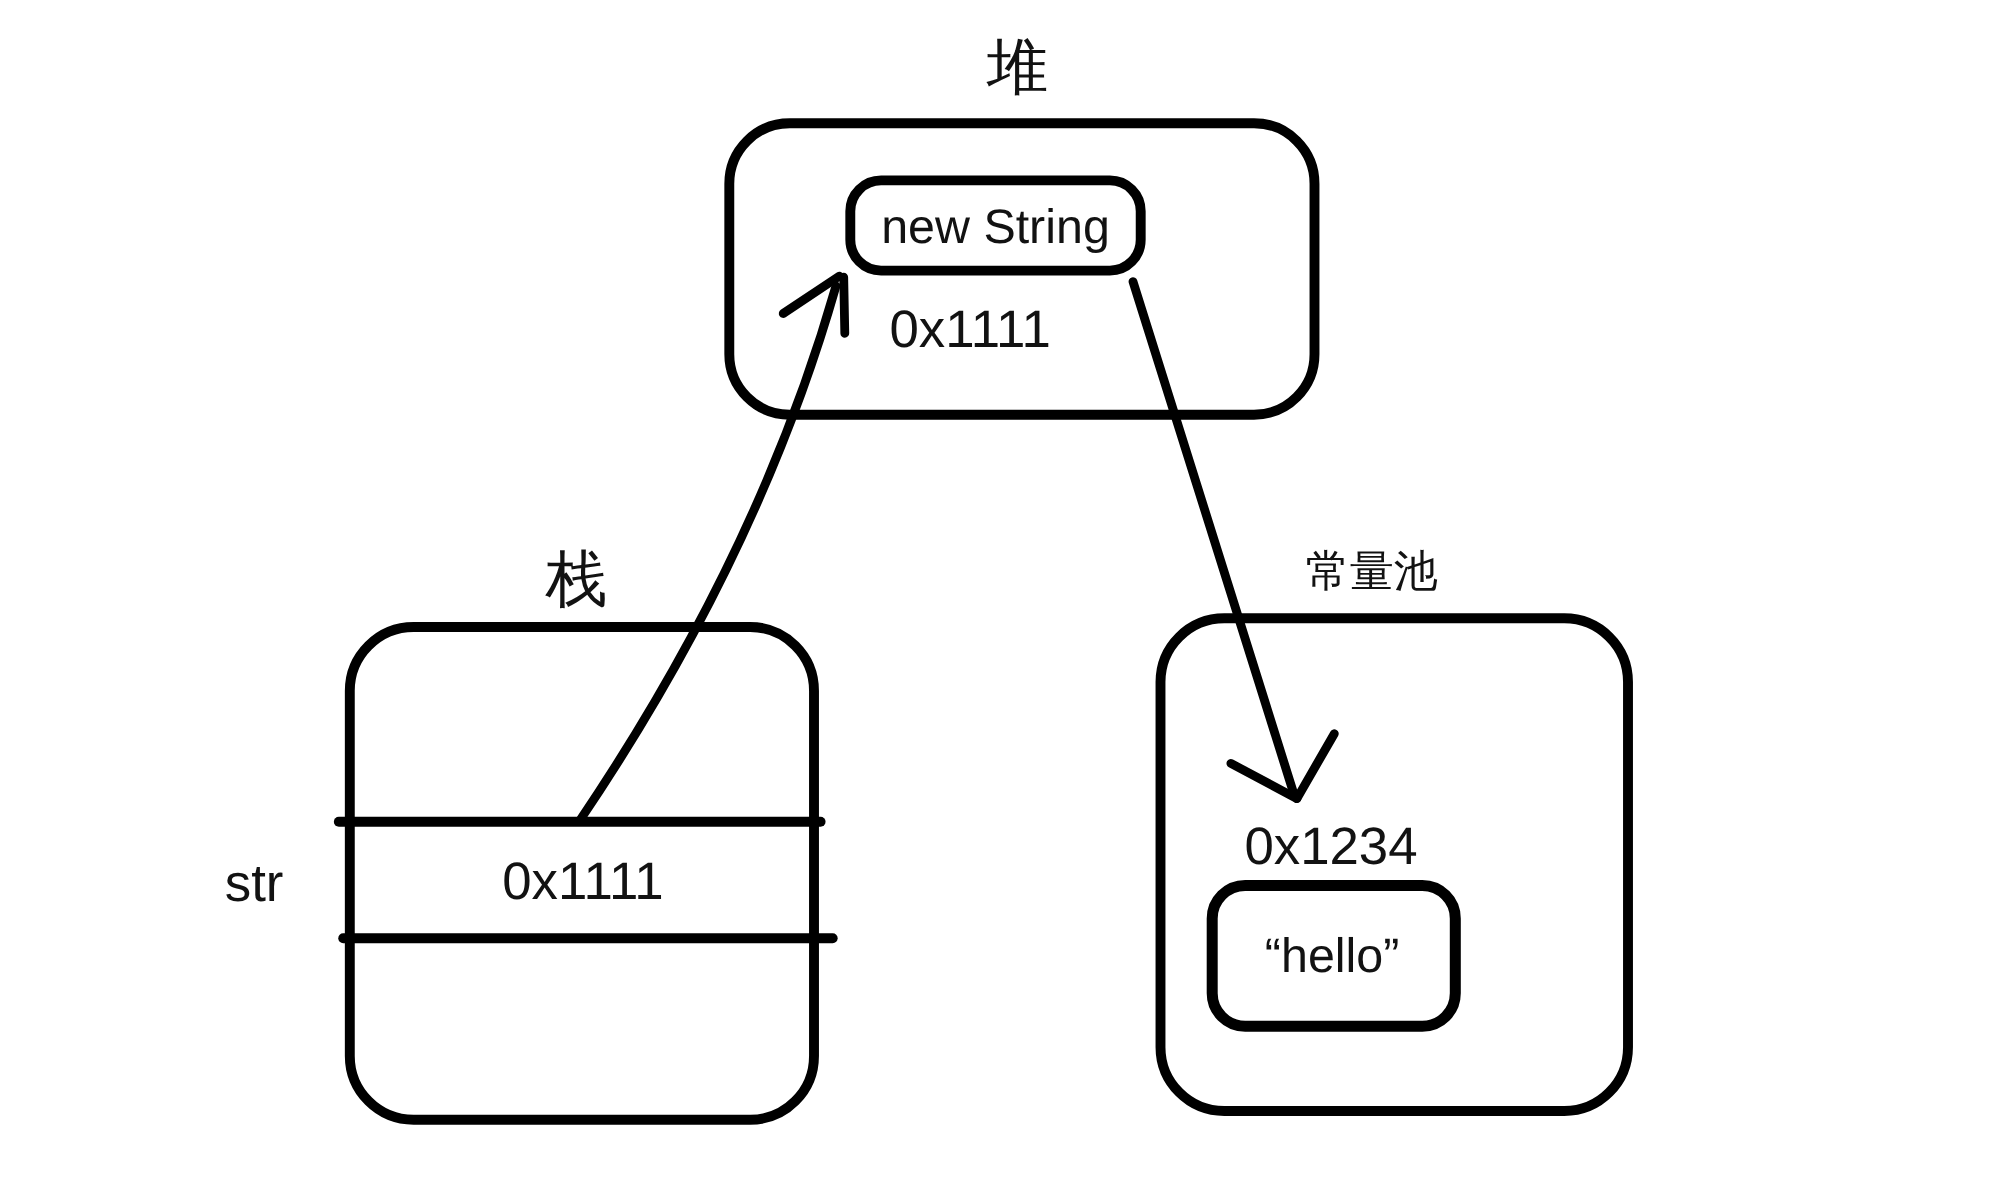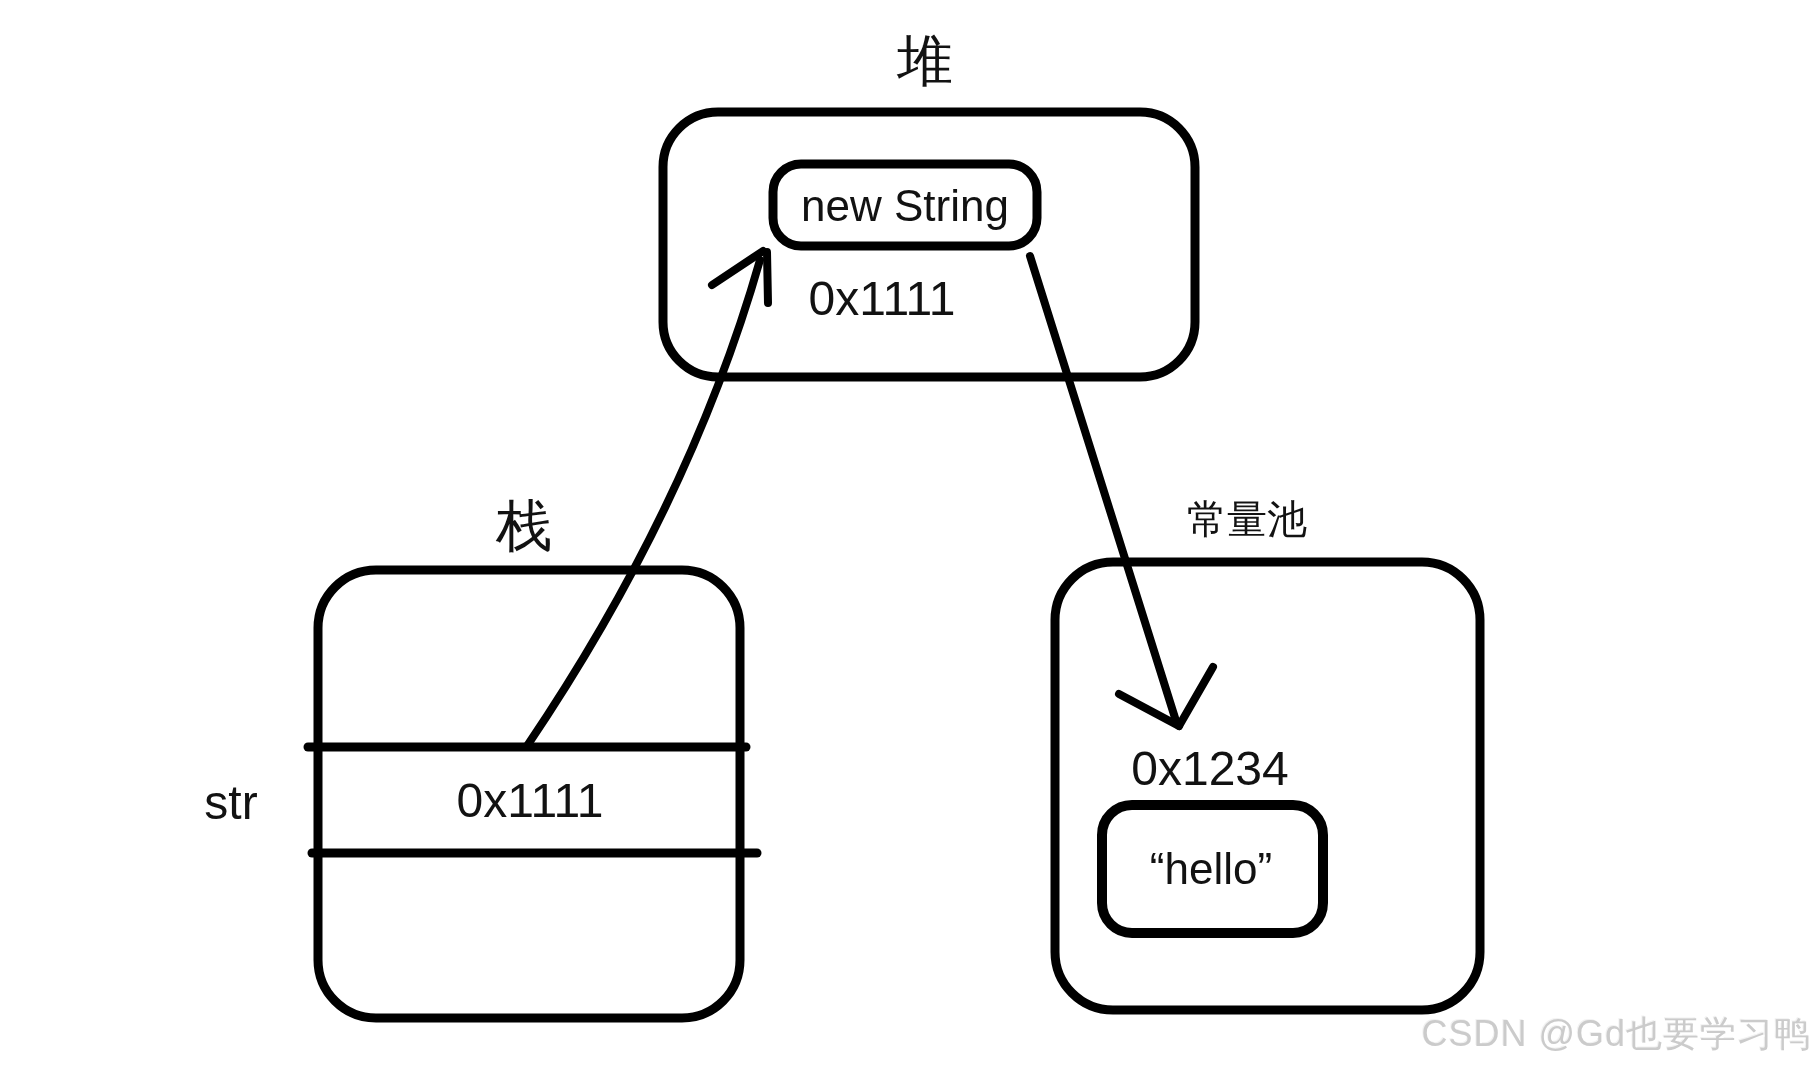--- a/index.html
+++ b/index.html
@@ -79,14 +79,13 @@
 
     <path d="M 527 746 Q 690 505 760 260" fill="none" stroke="#000000" stroke-width="8" stroke-linecap="round"></path>
     <path d="M 712 285 L 763 251" fill="none" stroke="#000000" stroke-width="8" stroke-linecap="round"></path>
     <path d="M 767 252 L 768 303" fill="none" stroke="#000000" stroke-width="8" stroke-linecap="round"></path>
 
     <path d="M 1030 256 L 1176 721" fill="none" stroke="#000000" stroke-width="8" stroke-linecap="round"></path>
     <path d="M 1119 694 L 1179 726" fill="none" stroke="#000000" stroke-width="8" stroke-linecap="round"></path>
     <path d="M 1179 726 L 1213 667" fill="none" stroke="#000000" stroke-width="8" stroke-linecap="round"></path>
   </svg>
 
-  <div class="watermark">CSDN @Gd也要学习鸭</div>
 </div>
 
 </body></html>

